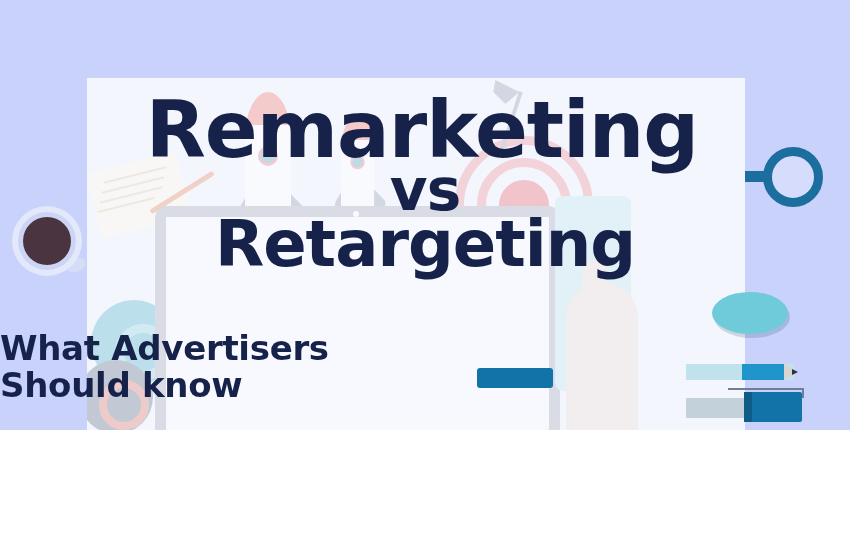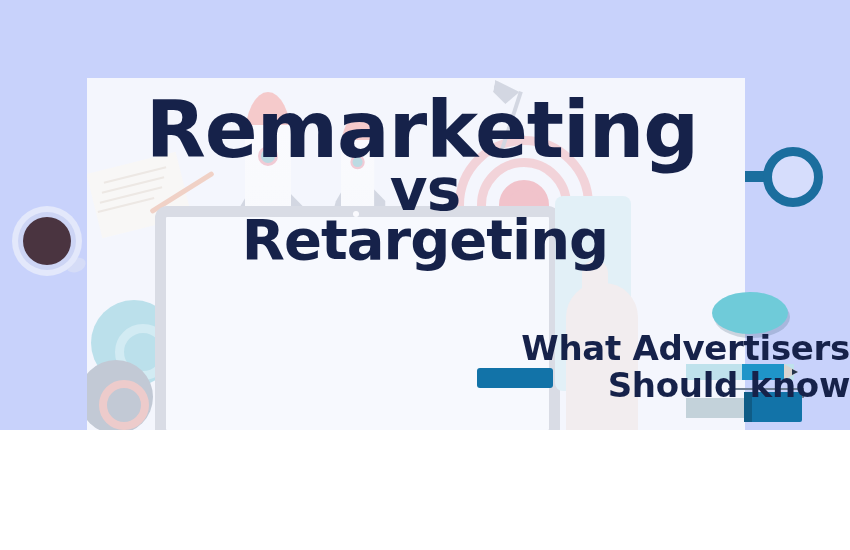--- a/index.html
+++ b/index.html
@@ -406,30 +406,30 @@
     font-size: 78px;
     display: block;
     margin-left: -6px;
   }
   .title-line-vs {
     font-size: 58px;
     display: block;
     margin-top: -4px;
   }
   .title-line-2 {
-    font-size: 56px;
+    font-size: 64px;
     display: block;
     margin-top: -4px;
   }
   .subtitle-block {
     position: absolute;
     left: 0;
     top: 330px;
     width: 850px;
-    text-align: right;
+    text-align: left;
     color: #16224a;
     font-family: "DejaVu Sans", sans-serif;
     font-weight: bold;
     font-size: 34px;
     line-height: 1.08;
     letter-spacing: -0.3px;
   }
   .subtitle-line {
     display: block;
   }

